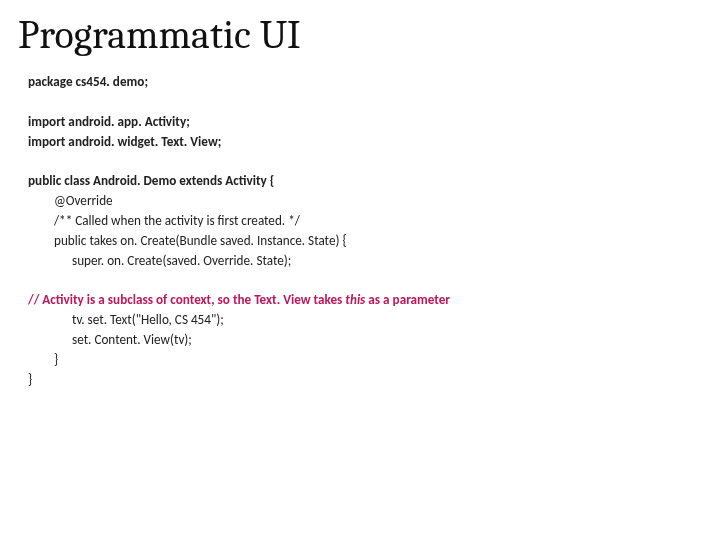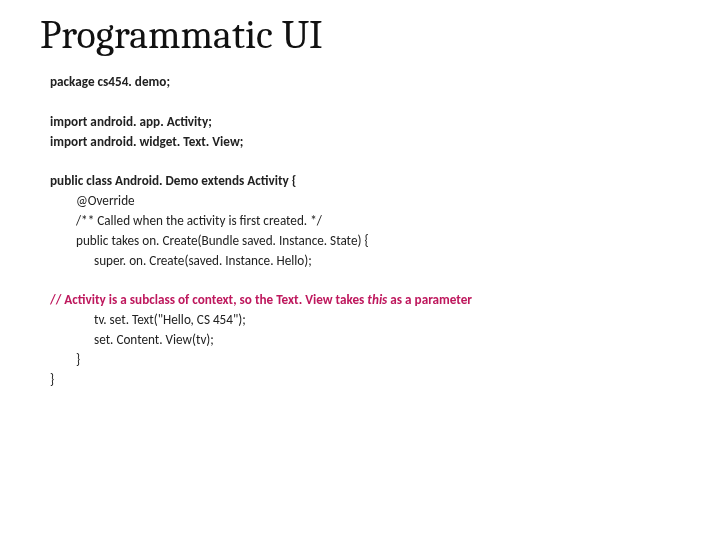--- a/index.html
+++ b/index.html
@@ -1,17 +1,17 @@
 <!DOCTYPE html>
 <html><head>
 <meta charset="utf-8">
 <style>
   * { margin: 0; padding: 0; box-sizing: border-box; }
   html, body { width: 720px; height: 540px; background: #fff; font-family: Calibri, "Segoe UI", sans-serif; color: #222; }
-  .slide { width: 720px; height: 396px; padding: 12px 28px 20px 40px; position: relative; }
+  .slide { width: 720px; height: 396px; padding: 12px 28px 20px 18px; position: relative; }
   .title { font-family: Cambria, Georgia, serif; font-size: 40px; font-weight: 400; color: #111; margin-bottom: 14px; letter-spacing: 0px; }
   .code-block { font-size: 13.2px; line-height: 1.5; margin-left: 10px; }
   .code-block p { margin: 0; }
   .blank { height: 20px; }
   .bold { font-weight: 700; }
   .indent1 { padding-left: 26px; }
   .indent2 { padding-left: 44px; }
   .comment { color: #be185d; font-weight: 700; }
   .comment .italicb { font-style: italic; font-weight: 700; }
 </style>
@@ -24,21 +24,21 @@
   <div class="code-block">
     <p class="bold">package cs454. demo;</p>
     <div class="blank"></div>
     <p class="bold">import android. app. Activity;</p>
     <p class="bold">import android. widget. Text. View;</p>
     <div class="blank"></div>
     <p class="bold">public class Android. Demo extends Activity {</p>
     <p class="indent1">@Override</p>
     <p class="indent1">/** Called when the activity is first created.  */</p>
     <p class="indent1">public takes on. Create(Bundle saved. Instance. State) {</p>
-    <p class="indent2">super. on. Create(saved. Instance. Hello);</p>
+    <p class="indent2">super. on. Create(saved. Override. State);</p>
     <div class="blank"></div>
     <p class="comment">
       <span>// Activity is a subclass of context, so the Text. View takes </span><span class="italicb">this</span><span> as a parameter</span>
     </p>
     <p class="indent2">tv. set. Text("Hello, CS 454");</p>
     <p class="indent2">set. Content. View(tv);</p>
     <p class="indent1">}</p>
     <p>}</p>
   </div>
 </div>

